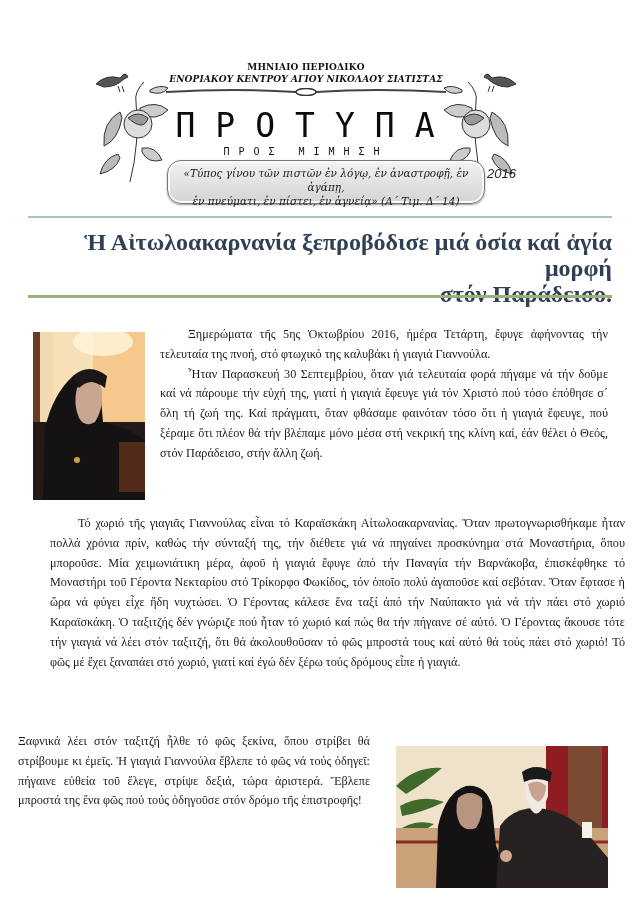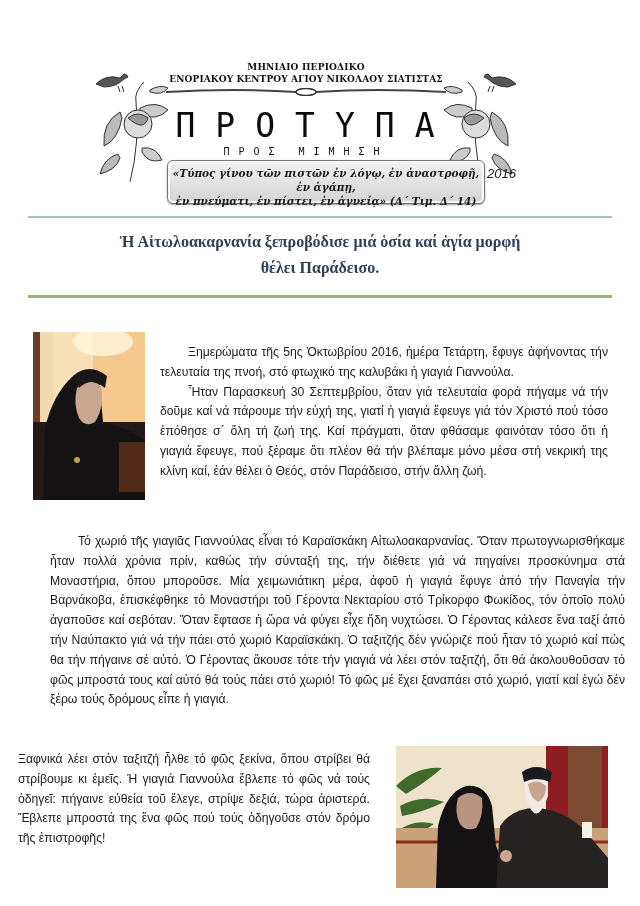--- a/index.html
+++ b/index.html
@@ -2,41 +2,41 @@
 <html><head>
 <meta charset="utf-8">
 <style>
   html, body { margin: 0; padding: 0; background: #ffffff; }
   body { width: 640px; height: 906px; position: relative; overflow: hidden; font-family: "DejaVu Sans", sans-serif; color: #1a1a1a; }
 
   
   .masthead { position: absolute; left: 96px; top: 18px; width: 420px; height: 130px; margin-top: 36px; }
   .mh-sub { position: absolute; left: 0; width: 420px; text-align: center; font-family: "DejaVu Serif", serif; font-weight: bold; color: #111; }
   .mh-sub1 { top: 8px; font-size: 9px; letter-spacing: 0.2px; }
-  .mh-sub2 { top: 20px; font-size: 9px; letter-spacing: 0.1px; }
+  .mh-sub2 { top: 20px; font-size: 9px; letter-spacing: 0.1px; font-style: italic; }
   .mh-rope { position: absolute; left: 70px; top: 34px; width: 280px; height: 8px; }
   .mh-title { position: absolute; left: 0; top: 52px; width: 420px; text-align: center; font-family: "DejaVu Sans Mono", monospace; font-weight: normal; font-size: 33px; letter-spacing: 20px; color: #0b0b0b; padding-left: 18px; box-sizing: border-box; }
   .mh-subtitle { position: absolute; left: 0; top: 92px; width: 420px; text-align: center; font-family: "DejaVu Sans Mono", monospace; font-size: 10px; letter-spacing: 9px; color: #111; }
   .mh-issue { position: absolute; left: 0; top: 112px; width: 420px; text-align: right; font-family: Liberation Sans, sans-serif; font-style: italic; font-size: 13px; color: #222; }
   .mh-deco { position: absolute; }
 
   
-  .verse { position: absolute; left: 167px; top: 160px; width: 316px; height: 42px; border: 1px solid #777; border-radius: 6px;
-           background: linear-gradient(#f2f2f2, #d4d4d4); box-shadow: inset 0 0 0 2px #fafafa, 0 1px 2px #999; font-weight: bold; }
+  .verse { position: absolute; left: 167px; top: 160px; width: 316px; height: 42px; border: 1px solid #777; border-radius: 14px;
+           background: linear-gradient(#f2f2f2, #d4d4d4); box-shadow: inset 0 0 0 2px #fafafa, 0 1px 2px #999; }
   .verse-text { position: absolute; left: 0; top: 5px; width: 100%; text-align: center; font-family: "DejaVu Serif", serif; font-style: italic; font-size: 10.5px; line-height: 14px; color: #1a1a1a; }
 
   
   .rule-top { position: absolute; left: 28px; top: 216px; width: 584px; height: 2px; background: #a6c2c6; }
   .rule-bottom { position: absolute; left: 28px; top: 295px; width: 584px; height: 3px; background: #9bb07a; }
 
   
-  .headline { position: absolute; left: 28px; top: 229px; width: 584px; text-align: center; font-family: "Liberation Serif", serif; font-weight: bold; font-size: 16px; line-height: 26px; color: #2f3f55; }
+  .headline { position: absolute; left: 28px; top: 229px; width: 584px; text-align: right; font-family: "Liberation Serif", serif; font-weight: bold; font-size: 24px; line-height: 26px; color: #2f3f55; }
 
   
-  .txt { position: absolute; font-family: Liberation Sans, sans-serif; font-size: 12.2px; line-height: 19.8px; color: #1a1a1a; text-align: justify; margin-top: 18px; }
+  .txt { position: absolute; font-family: Liberation Serif, serif; font-size: 12.2px; line-height: 19.8px; color: #1a1a1a; text-align: justify; }
   .txt p { margin: 0; text-indent: 28px; }
   .block1 { left: 160px; top: 325px; width: 448px; }
   .block2 { left: 50px; top: 514px; width: 575px; }
   .block3 { left: 18px; top: 732px; width: 352px; }
 
   
   .photo { position: absolute; overflow: hidden; }
   .photo1 { left: 33px; top: 332px; width: 112px; height: 168px;
             background: linear-gradient(90deg, #6a3d22 0 7px, #f3d9b0 7px 20px, #f7dfb8 20px 60px, #f5c98e 60px 100%); }
   .photo2 { left: 396px; top: 746px; width: 212px; height: 142px; background: #f1e3cc; }
@@ -91,21 +91,21 @@
 <div class="verse">
   <div class="verse-text">
     <div>«Τύπος γίνου τῶν πιστῶν ἐν λόγῳ, ἐν ἀναστροφῇ, ἐν ἀγάπῃ,</div>
     <div>ἐν πνεύματι, ἐν πίστει, ἐν ἁγνείᾳ»  (Α΄ Τιμ. Δ΄ 14)</div>
   </div>
 </div>
 
 <div class="rule-top"></div>
 <h1 class="headline" style="margin:0">
   <div>Ἡ Αἰτωλοακαρνανία ξεπροβόδισε μιά ὁσία καί ἁγία μορφή</div>
-  <div>θέλει Παράδεισο.</div>
+  <div>στόν Παράδεισο.</div>
 </h1>
 <div class="rule-bottom"></div>
 
 <div class="photo photo1">
   <svg width="112" height="168" viewBox="0 0 112 168">
     <rect x="0" y="0" width="112" height="168" fill="none"></rect>
     <ellipse cx="70" cy="10" rx="30" ry="14" fill="#fff6dc" opacity="0.8"></ellipse>
     <rect x="0" y="90" width="112" height="78" fill="#231a18"></rect>
     <path d="M10 168 L12 96 Q20 62 40 44 Q58 34 66 44 L70 90 Q96 96 112 108 L112 168 Z" fill="#151213"></path>
     <path d="M44 56 Q56 44 68 54 Q72 74 62 90 Q52 96 46 86 Q40 72 44 56 Z" fill="#c9a68f"></path>

